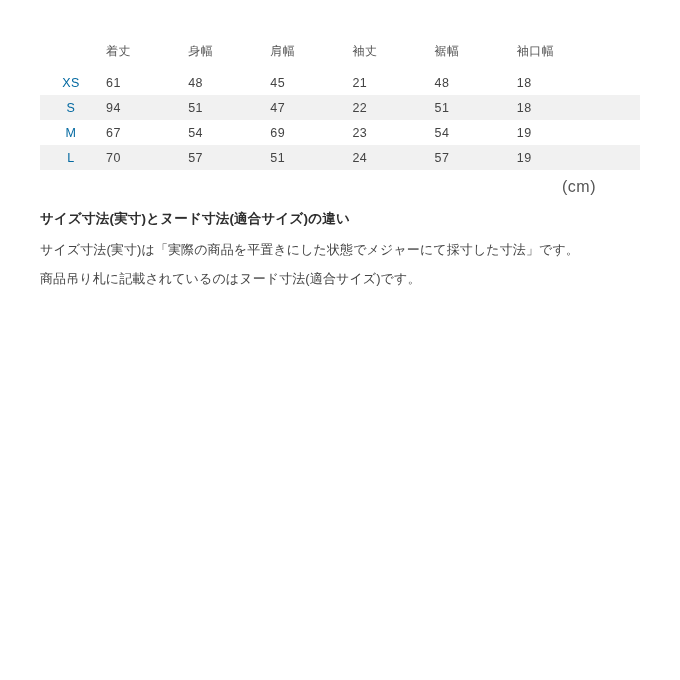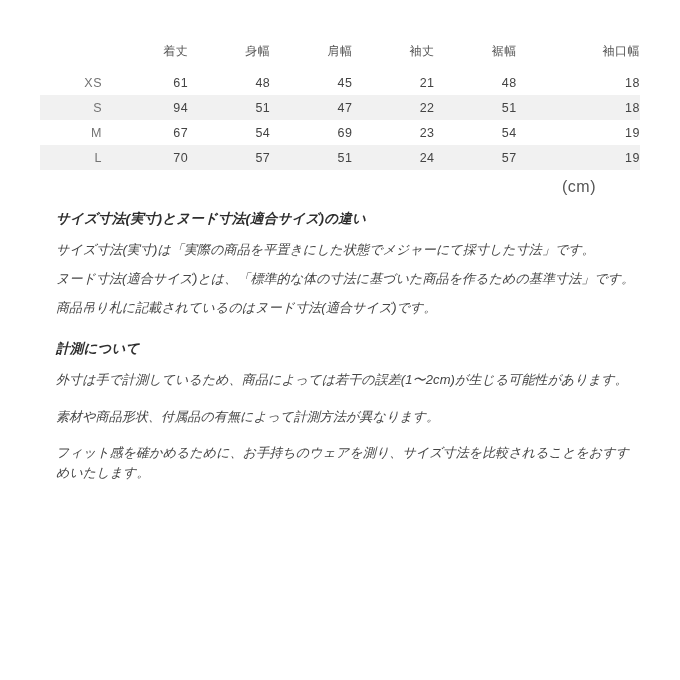--- a/index.html
+++ b/index.html
@@ -29,54 +29,53 @@
   table.size-table {
     width: 100%;
     border-collapse: collapse;
     font-size: 12.5px;
     color: #444444;
   }
   table.size-table th,
   table.size-table td {
     padding: 0;
     font-weight: normal;
-    text-align: right;
+    text-align: left;
     height: 25px;
     vertical-align: middle;
     letter-spacing: 0.5px;
   }
   table.size-table thead th {
     font-size: 12px;
     color: #555555;
     height: 30px;
     padding-bottom: 4px;
   }
   table.size-table tbody tr td:first-child {
-    text-align: right;
+    text-align: center;
     padding-right: 4px;
-    color: #737373;
+    color: #0369a1;
     width: 62px;
   }
   table.size-table col.size-col { width: 62px; }
   table.size-table tbody tr.striped {
     background: #f1f1f1;
   }
   .unit-row {
     text-align: right;
     font-size: 16px;
     color: #555555;
     padding: 8px 44px 0 0;
     letter-spacing: 0.5px;
   }
 
   
   .notes {
-    padding: 14px 40px 0 56px;
+    padding: 14px 40px 0 40px;
     box-sizing: border-box;
-    font-style: italic;
   }
   .note-block { margin-bottom: 22px; }
   .note-title {
     font-size: 13.5px;
     font-weight: bold;
     color: #2e2e2e;
     margin-bottom: 12px;
     letter-spacing: 0.2px;
   }
   .note-line {
@@ -156,26 +155,19 @@
       </tbody>
     </table>
     <div class="unit-row">(cm)</div>
   </div>
 
   <div class="notes">
 
     <div class="note-block">
       <div class="note-title">サイズ寸法(実寸)とヌード寸法(適合サイズ)の違い</div>
       <div class="note-line">サイズ寸法(実寸)は「実際の商品を平置きにした状態でメジャーにて採寸した寸法」です。</div>
-      <div class="note-line">ヌード寸法(適合サイズ)とは、「標準的な体の寸法に基づいた商品を作るための基準寸法」です。</div>
       <div class="note-line">商品吊り札に記載されているのはヌード寸法(適合サイズ)です。</div>
     </div>
 
-    <div class="note-block">
-      <div class="note-title">計測について</div>
-      <div class="note-line spaced">外寸は手で計測しているため、商品によっては若干の誤差(1〜2cm)が生じる可能性があります。</div>
-      <div class="note-line spaced">素材や商品形状、付属品の有無によって計測方法が異なります。</div>
-      <div class="note-line">フィット感を確かめるために、お手持ちのウェアを測り、サイズ寸法を比較されることをおすすめいたします。</div>
-    </div>
 
   </div>
 
 </div>
 
 </body></html>

